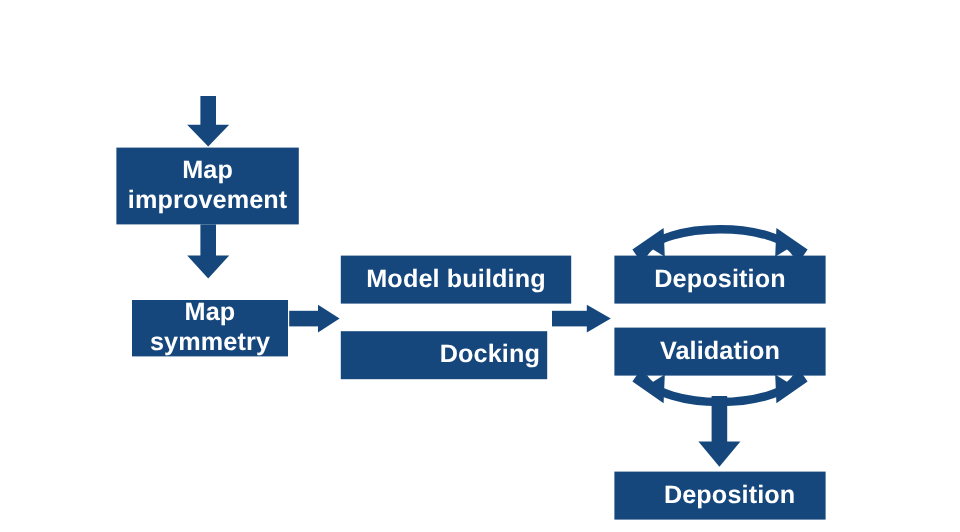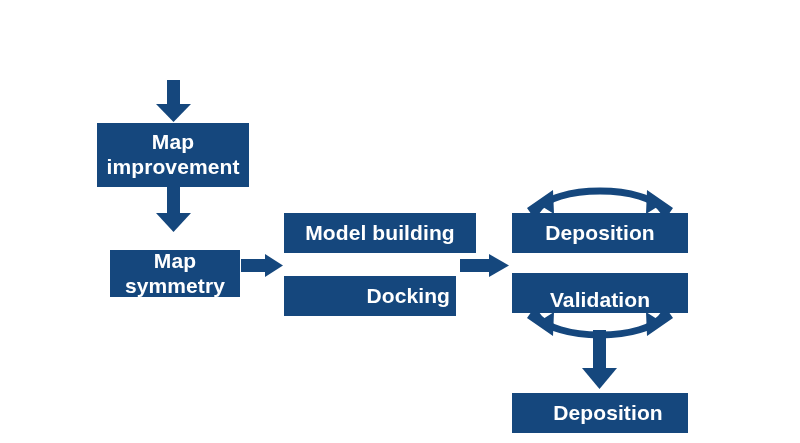--- a/index.html
+++ b/index.html
@@ -47,21 +47,21 @@
     white-space: pre-line;
     padding: 0 6px;
   }
   
   #node-map-quality-assessment { left: 103px; top: 16px;  width: 141px; height: 64px; }
   #node-map-improvement        { left: 97px;  top: 123px; width: 152px; height: 64px; }
   #node-map-symmetry           { left: 110px; top: 250px; width: 130px; height: 47px; }
   #node-model-building         { left: 284px; top: 213px; width: 192px; height: 40px; }
   #node-docking                { left: 284px; top: 276px; width: 172px; height: 40px; justify-content: flex-end; }
   #node-refinement             { left: 512px; top: 213px; width: 176px; height: 40px; }
-  #node-validation             { left: 512px; top: 273px; width: 176px; height: 40px; align-items: flex-end; }
+  #node-validation             { left: 512px; top: 273px; width: 176px; height: 40px; }
   #node-deposition             { left: 512px; top: 393px; width: 176px; height: 40px; padding-left: 16px; }
 </style>
 </head>
 <body>
 
 <div id="canvas">
 
   <svg id="arrow-layer" viewBox="0 0 800 443" width="800" height="443" xmlns="http://www.w3.org/2000/svg">
 
     <g>

